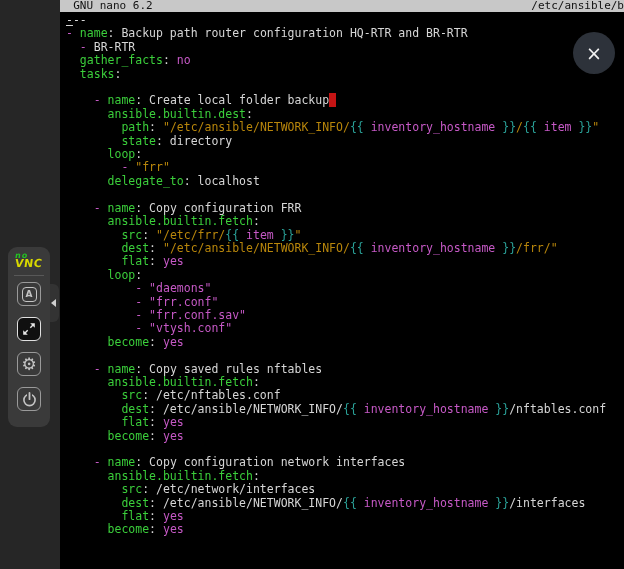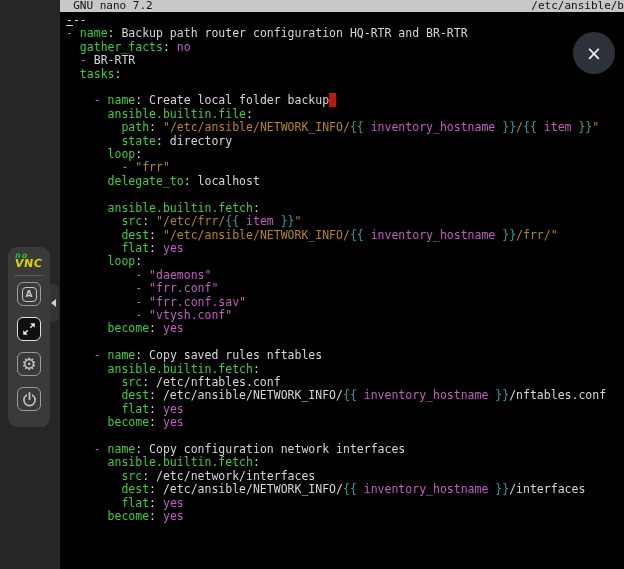--- a/index.html
+++ b/index.html
@@ -73,38 +73,39 @@
     </svg>
   </div>
 </div>
 
 <div class="vnc-handle">
   <span class="tri"></span>
 </div>
 
 <div class="terminal">
   <div class="titlebar">
-    <span class="tb-left">  GNU nano 7.2</span>
+    <span class="tb-left">  GNU nano 6.2</span>
     <span class="tb-right">/etc/ansible/b</span>
   </div>
   <div class="term-body">
       <div class="tline"><span class="uline" style="color: rgb(214, 214, 214);">-</span><span style="color: rgb(214, 214, 214);">--</span></div>
       <div class="tline"><span style="color: rgb(198, 89, 198);">- </span><span style="color: rgb(59, 207, 59);">name</span><span style="color: rgb(214, 214, 214);">: Backup path router configuration HQ-RTR and BR-RTR</span></div>
+      <div class="tline"><span style="color: rgb(214, 214, 214);">  </span><span style="color: rgb(198, 89, 198);">- </span><span style="color: rgb(214, 214, 214);">BR-RTR</span></div>
       <div class="tline"><span style="color: rgb(214, 214, 214);">  </span><span style="color: rgb(59, 207, 59);">gather_facts</span><span style="color: rgb(214, 214, 214);">: </span><span style="color: rgb(198, 89, 198);">no</span></div>
-      <div class="tline"><span style="color: rgb(214, 214, 214);">  </span><span style="color: rgb(198, 89, 198);">- </span><span style="color: rgb(214, 214, 214);">BR-RTR</span></div>
       <div class="tline"><span style="color: rgb(214, 214, 214);">  </span><span style="color: rgb(59, 207, 59);">tasks</span><span style="color: rgb(214, 214, 214);">:</span></div>
       <div class="tline">&nbsp;</div>
       <div class="tline"><span style="color: rgb(214, 214, 214);">    </span><span style="color: rgb(198, 89, 198);">- </span><span style="color: rgb(59, 207, 59);">name</span><span style="color: rgb(214, 214, 214);">: Create local folder backup</span><span style="background: rgb(196, 20, 20);"> </span></div>
-      <div class="tline"><span style="color: rgb(214, 214, 214);">      </span><span style="color: rgb(59, 207, 59);">ansible.builtin.file</span><span style="color: rgb(214, 214, 214);">:</span></div>
+      <div class="tline"><span style="color: rgb(214, 214, 214);">      </span><span style="color: rgb(59, 207, 59);">ansible.builtin.dest</span><span style="color: rgb(214, 214, 214);">:</span></div>
       <div class="tline"><span style="color: rgb(214, 214, 214);">        </span><span style="color: rgb(59, 207, 59);">path</span><span style="color: rgb(214, 214, 214);">: </span><span style="color: rgb(184, 134, 11);">"/etc/ansible/NETWORK_INFO/</span><span style="color: rgb(42, 161, 152);">{{</span><span style="color: rgb(198, 89, 198);"> inventory_hostname </span><span style="color: rgb(42, 161, 152);">}}</span><span style="color: rgb(184, 134, 11);">/</span><span style="color: rgb(42, 161, 152);">{{</span><span style="color: rgb(198, 89, 198);"> item </span><span style="color: rgb(42, 161, 152);">}}</span><span style="color: rgb(184, 134, 11);">"</span></div>
       <div class="tline"><span style="color: rgb(214, 214, 214);">        </span><span style="color: rgb(59, 207, 59);">state</span><span style="color: rgb(214, 214, 214);">: directory</span></div>
       <div class="tline"><span style="color: rgb(214, 214, 214);">      </span><span style="color: rgb(59, 207, 59);">loop</span><span style="color: rgb(214, 214, 214);">:</span></div>
       <div class="tline"><span style="color: rgb(214, 214, 214);">        </span><span style="color: rgb(198, 89, 198);">- </span><span style="color: rgb(184, 134, 11);">"frr"</span></div>
       <div class="tline"><span style="color: rgb(214, 214, 214);">      </span><span style="color: rgb(59, 207, 59);">delegate_to</span><span style="color: rgb(214, 214, 214);">: localhost</span></div>
       <div class="tline">&nbsp;</div>
+      <div class="tline"><span style="color: rgb(214, 214, 214);">    </span><span style="color: rgb(198, 89, 198);">- </span><span style="color: rgb(59, 207, 59);">name</span><span style="color: rgb(214, 214, 214);">: Copy configuration FRR</span></div>
       <div class="tline"><span style="color: rgb(214, 214, 214);">      </span><span style="color: rgb(59, 207, 59);">ansible.builtin.fetch</span><span style="color: rgb(214, 214, 214);">:</span></div>
       <div class="tline"><span style="color: rgb(214, 214, 214);">        </span><span style="color: rgb(59, 207, 59);">src</span><span style="color: rgb(214, 214, 214);">: </span><span style="color: rgb(184, 134, 11);">"/etc/frr/</span><span style="color: rgb(42, 161, 152);">{{</span><span style="color: rgb(198, 89, 198);"> item </span><span style="color: rgb(42, 161, 152);">}}</span><span style="color: rgb(184, 134, 11);">"</span></div>
       <div class="tline"><span style="color: rgb(214, 214, 214);">        </span><span style="color: rgb(59, 207, 59);">dest</span><span style="color: rgb(214, 214, 214);">: </span><span style="color: rgb(184, 134, 11);">"/etc/ansible/NETWORK_INFO/</span><span style="color: rgb(42, 161, 152);">{{</span><span style="color: rgb(198, 89, 198);"> inventory_hostname </span><span style="color: rgb(42, 161, 152);">}}</span><span style="color: rgb(184, 134, 11);">/frr/"</span></div>
       <div class="tline"><span style="color: rgb(214, 214, 214);">        </span><span style="color: rgb(59, 207, 59);">flat</span><span style="color: rgb(214, 214, 214);">: </span><span style="color: rgb(198, 89, 198);">yes</span></div>
       <div class="tline"><span style="color: rgb(214, 214, 214);">      </span><span style="color: rgb(59, 207, 59);">loop</span><span style="color: rgb(214, 214, 214);">:</span></div>
       <div class="tline"><span style="color: rgb(214, 214, 214);">          </span><span style="color: rgb(198, 89, 198);">- </span><span style="color: rgb(198, 89, 198);">"daemons"</span></div>
       <div class="tline"><span style="color: rgb(214, 214, 214);">          </span><span style="color: rgb(198, 89, 198);">- </span><span style="color: rgb(198, 89, 198);">"frr.conf"</span></div>
       <div class="tline"><span style="color: rgb(214, 214, 214);">          </span><span style="color: rgb(198, 89, 198);">- </span><span style="color: rgb(198, 89, 198);">"frr.conf.sav"</span></div>
       <div class="tline"><span style="color: rgb(214, 214, 214);">          </span><span style="color: rgb(198, 89, 198);">- </span><span style="color: rgb(198, 89, 198);">"vtysh.conf"</span></div>
       <div class="tline"><span style="color: rgb(214, 214, 214);">      </span><span style="color: rgb(59, 207, 59);">become</span><span style="color: rgb(214, 214, 214);">: </span><span style="color: rgb(198, 89, 198);">yes</span></div>

